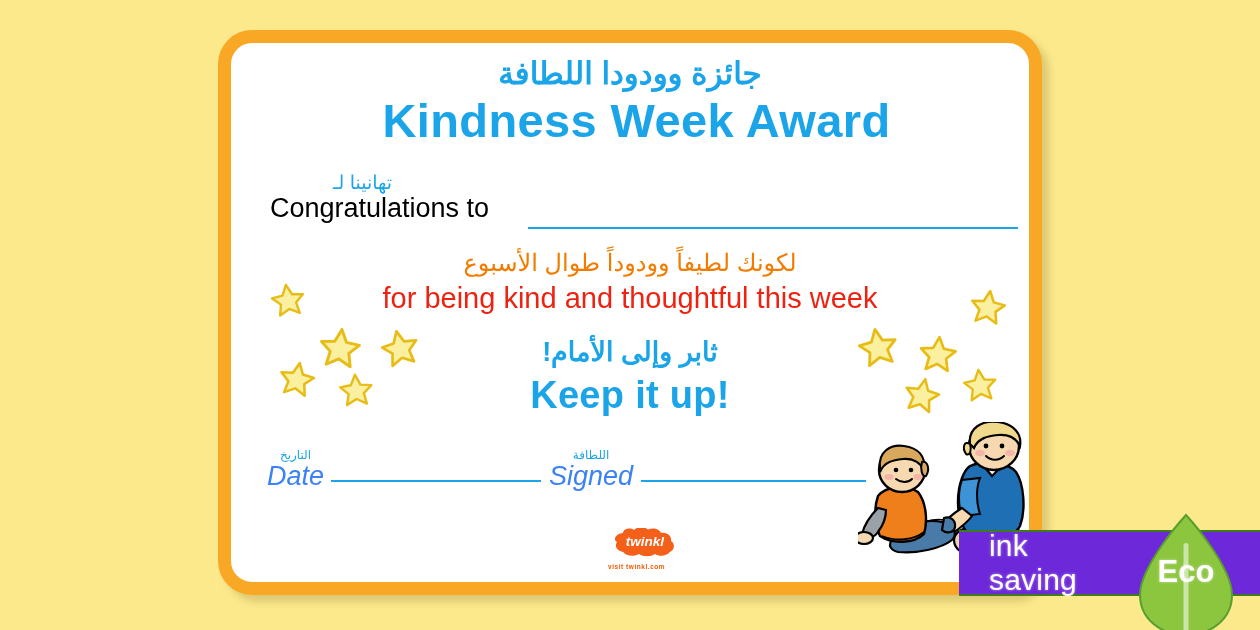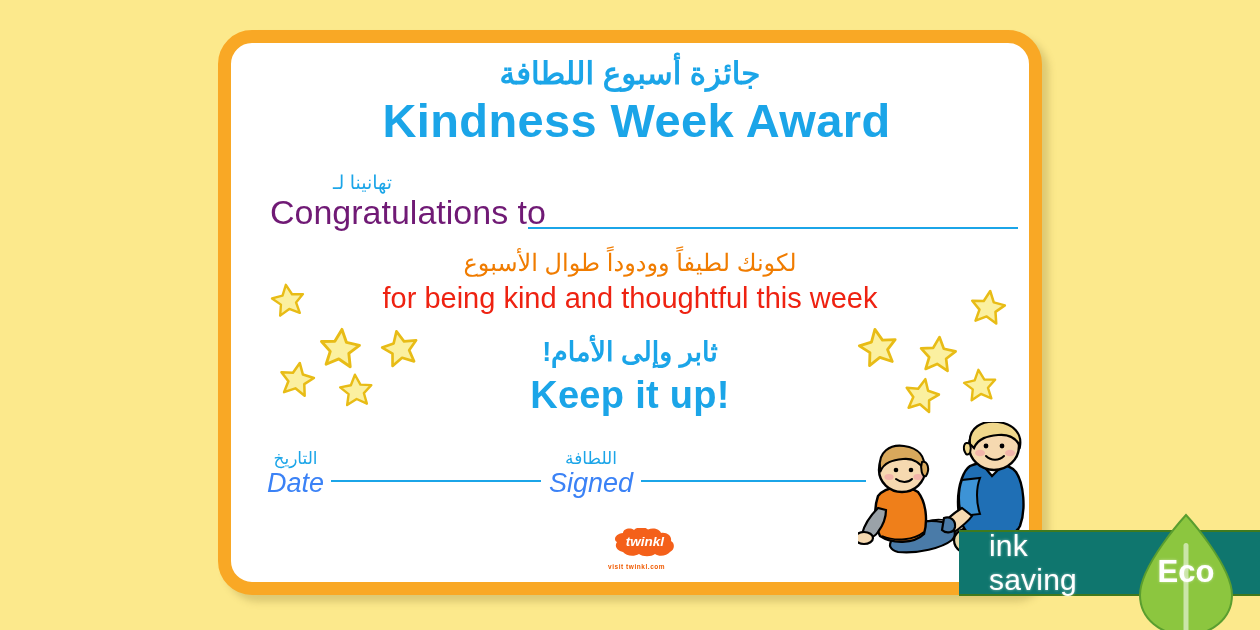--- a/index.html
+++ b/index.html
@@ -51,22 +51,22 @@
   .congrats-ar {
     position: absolute;
     left: 90px; top: 0;
     color: #1ba5e8;
     font-size: 19px;
     direction: rtl;
   }
   .congrats-en {
     position: absolute;
     left: 27px; top: 22px;
-    color: #701a75;
-    font-size: 34px;
+    color: #000000;
+    font-size: 27px;
     white-space: nowrap;
   }
   #congrats-line {
     position: absolute;
     left: 285px; top: 56px;
     width: 490px; height: 0;
     border-top: 2px solid #1ba5e8;
   }
 
   
@@ -113,21 +113,21 @@
   }
 
   
   .star-svg { position: absolute; }
 
   
   #footer-row { position: absolute; left: 0; top: 405px; width: 100%; height: 70px; }
   .field { position: absolute; }
   .field-ar {
     color: #1ba5e8;
-    font-size: 17px;
+    font-size: 12px;
     direction: rtl;
     text-align: center;
   }
   .field-en {
     color: #3b82f6;
     font-size: 27px;
     line-height: 1.1;
     font-style: italic;
   }
   .field-line {
@@ -160,21 +160,21 @@
 
   
   #eco-badge {
     position: absolute;
     left: 959px; top: 530px;
     height: 66px;
     display: flex;
     align-items: center;
   }
   #eco-bar {
-    background: #0f766e;
+    background: #6d28d9;
     height: 66px;
     display: flex;
     align-items: center;
     padding: 0 26px 0 30px;
     border-top: 2px solid #3f7a1e;
     border-bottom: 2px solid #3f7a1e;
   }
   #eco-bar-label {
     color: #ffffff;
     font-size: 30px;
@@ -196,21 +196,21 @@
     font-weight: bold;
     text-shadow: 0 0 3px rgba(255,255,255,.5);
   }
 </style>
 </head>
 <body>
 
 <div id="certificate-card">
 
   <div id="title-block">
-    <div class="title-ar">جائزة أسبوع اللطافة</div>
+    <div class="title-ar">جائزة وودودا اللطافة</div>
     <div class="title-en">Kindness Week Award</div>
   </div>
 
   <div id="congrats-row">
     <div class="congrats-ar">تهانينا لـ</div>
     <div class="congrats-en">Congratulations to</div>
     <div id="congrats-line"></div>
   </div>
 
   <div id="reason-block">

